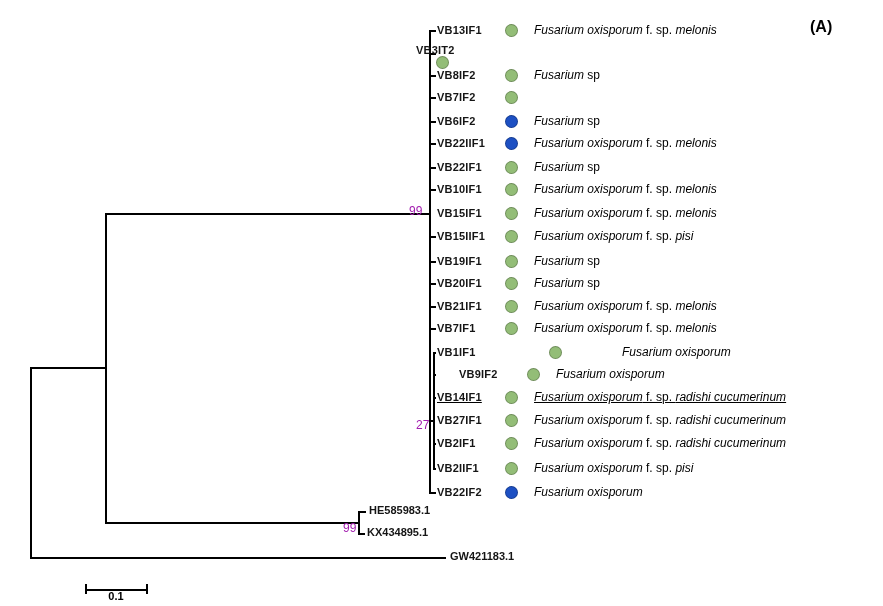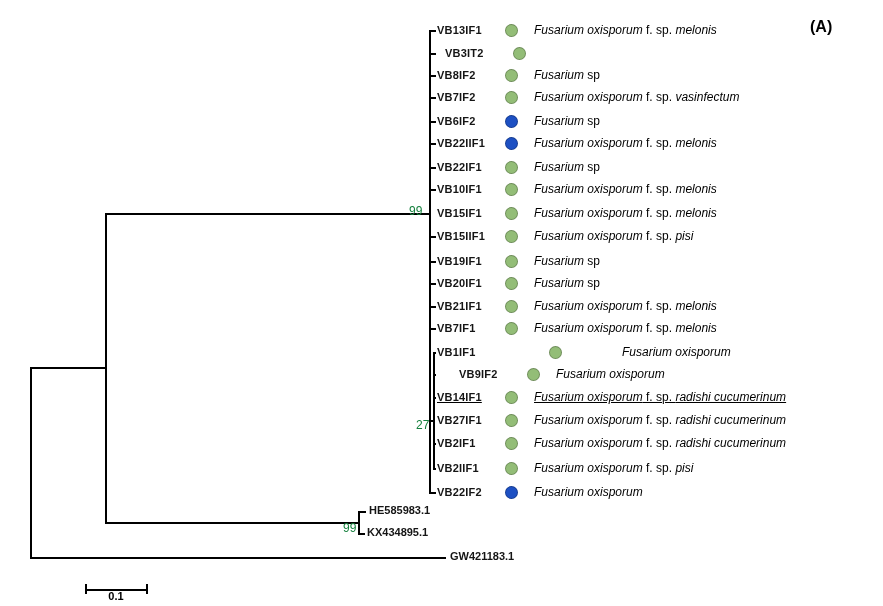--- a/index.html
+++ b/index.html
@@ -13,21 +13,21 @@
     display:inline-block; width:64px; font-size:11px; font-weight:bold;
     color:#151515; letter-spacing:0.2px; white-space:nowrap;
   }
   .dot {
     width:13px; height:13px; border-radius:50%; flex:0 0 13px;
     margin-left:4px; margin-right:16px; border:1px solid rgba(0,0,0,0.25);
     box-sizing:border-box;
   }
   .species { font-size:12px; white-space:pre; color:#000; }
   .species .it { font-style:italic; }
-  .bootstrap { position:absolute; font-size:12px; color:#15803d; }
+  .bootstrap { position:absolute; font-size:12px; color:#a21caf; }
   .accession { position:absolute; font-size:11px; font-weight:bold; color:#151515; white-space:nowrap; }
   .panel-label { position:absolute; left:810px; top:18px; font-size:16px; font-weight:bold; }
   .scale-label { position:absolute; left:101px; top:590px; width:30px; text-align:center; font-size:11px; font-weight:bold; }
 </style>
 </head>
 <body>
 
 <div class="figure">
   <div class="panel-label">(A)</div>
   <div id="tree-lines">
@@ -65,33 +65,32 @@
       <div class="line" style="left: 85px; top: 589px; width: 62px; height: 1.5px;"></div>
       <div class="line" style="left: 85px; top: 584px; width: 1.5px; height: 10px;"></div>
       <div class="line" style="left: 146px; top: 584px; width: 1.5px; height: 10px;"></div>
     </div>
   <div id="taxa-rows">
       <div class="taxon-row" style="left: 437px; top: 21px;">
         <span class="taxon-label">VB13IF1</span>
         <span class="dot" style="background: rgb(147, 189, 119);"></span>
         <span class="species"><span class="it">Fusarium oxisporum</span><span> f. sp. </span><span class="it">melonis</span></span>
       </div>
-      <div class="taxon-row" style="left: 445px; top: 44px;">
+      <div class="taxon-row" style="left: 416px; top: 44px; flex-direction: column;">
         <span class="taxon-label">VB3IT2</span>
         <span class="dot" style="background: rgb(147, 189, 119);"></span>
       </div>
       <div class="taxon-row" style="left: 437px; top: 66px;">
         <span class="taxon-label">VB8IF2</span>
         <span class="dot" style="background: rgb(147, 189, 119);"></span>
         <span class="species"><span class="it">Fusarium</span><span> sp</span></span>
       </div>
       <div class="taxon-row" style="left: 437px; top: 88px;">
         <span class="taxon-label">VB7IF2</span>
         <span class="dot" style="background: rgb(147, 189, 119);"></span>
-        <span class="species"><span class="it">Fusarium oxisporum</span><span> f. sp. </span><span class="it">vasinfectum</span></span>
       </div>
       <div class="taxon-row" style="left: 437px; top: 112px;">
         <span class="taxon-label">VB6IF2</span>
         <span class="dot" style="background: rgb(29, 80, 195);"></span>
         <span class="species"><span class="it">Fusarium</span><span> sp</span></span>
       </div>
       <div class="taxon-row" style="left: 437px; top: 134px;">
         <span class="taxon-label">VB22IIF1</span>
         <span class="dot" style="background: rgb(29, 80, 195);"></span>
         <span class="species"><span class="it">Fusarium oxisporum</span><span> f. sp. </span><span class="it">melonis</span></span>

